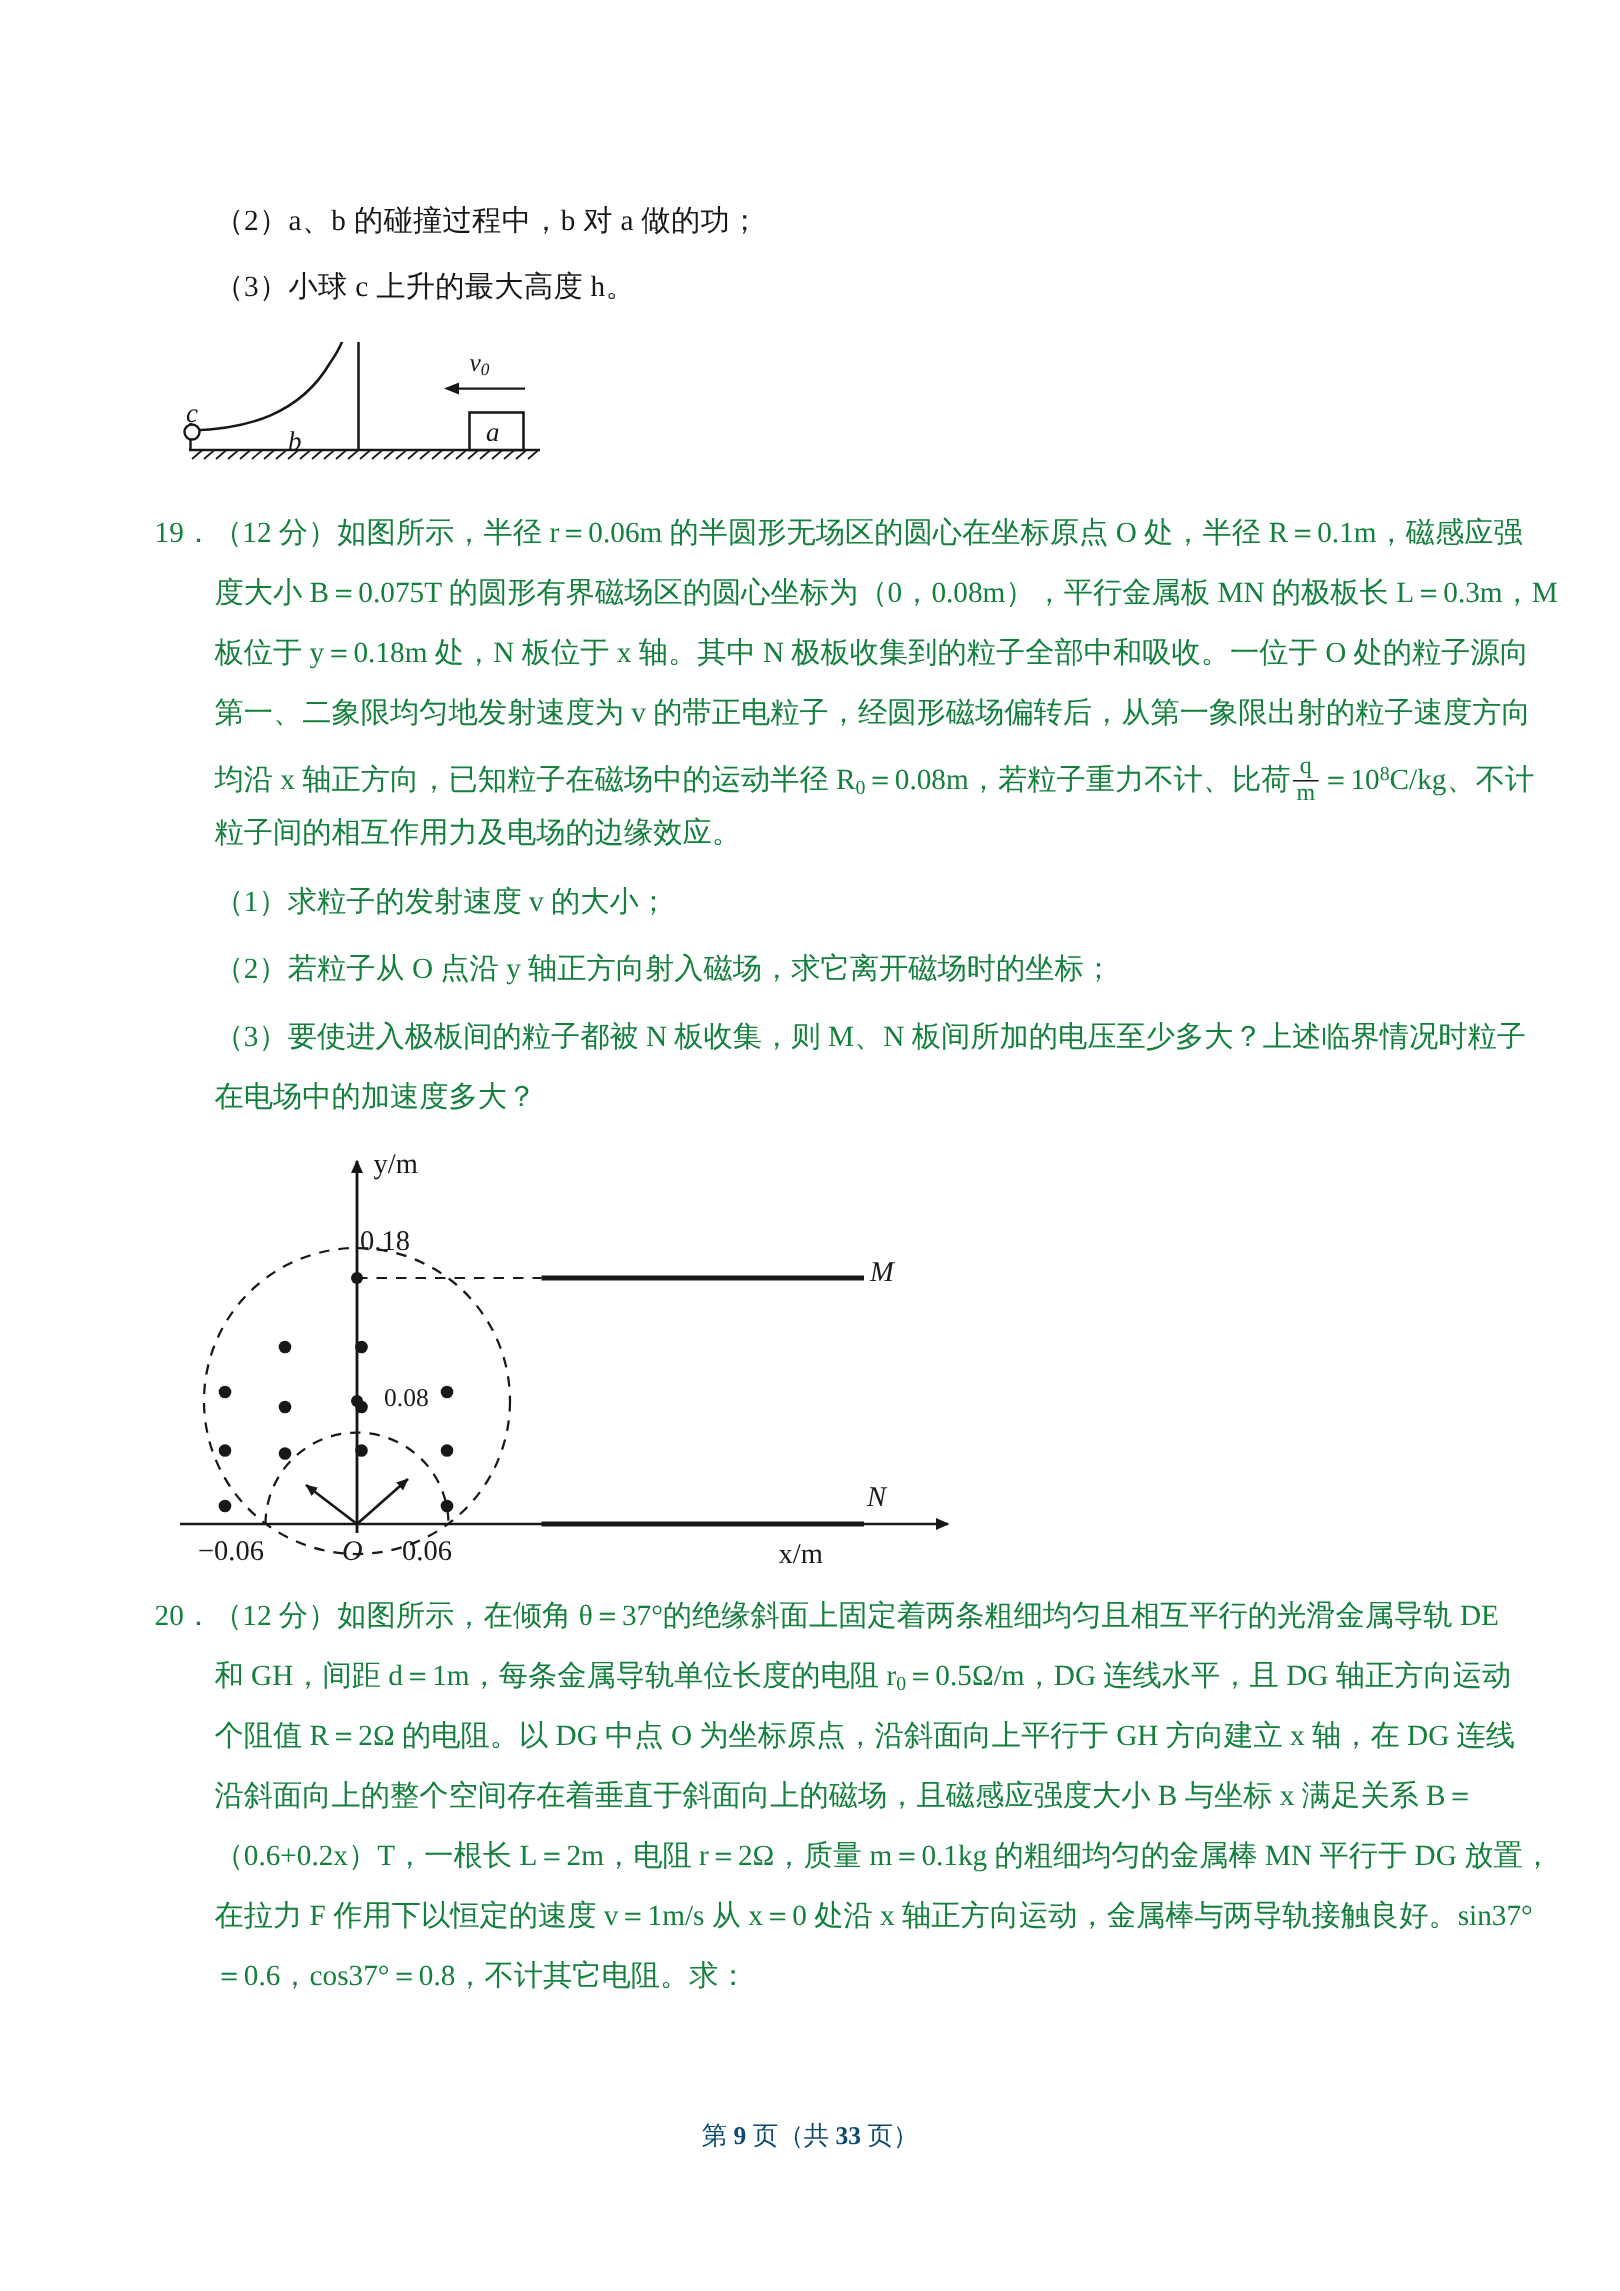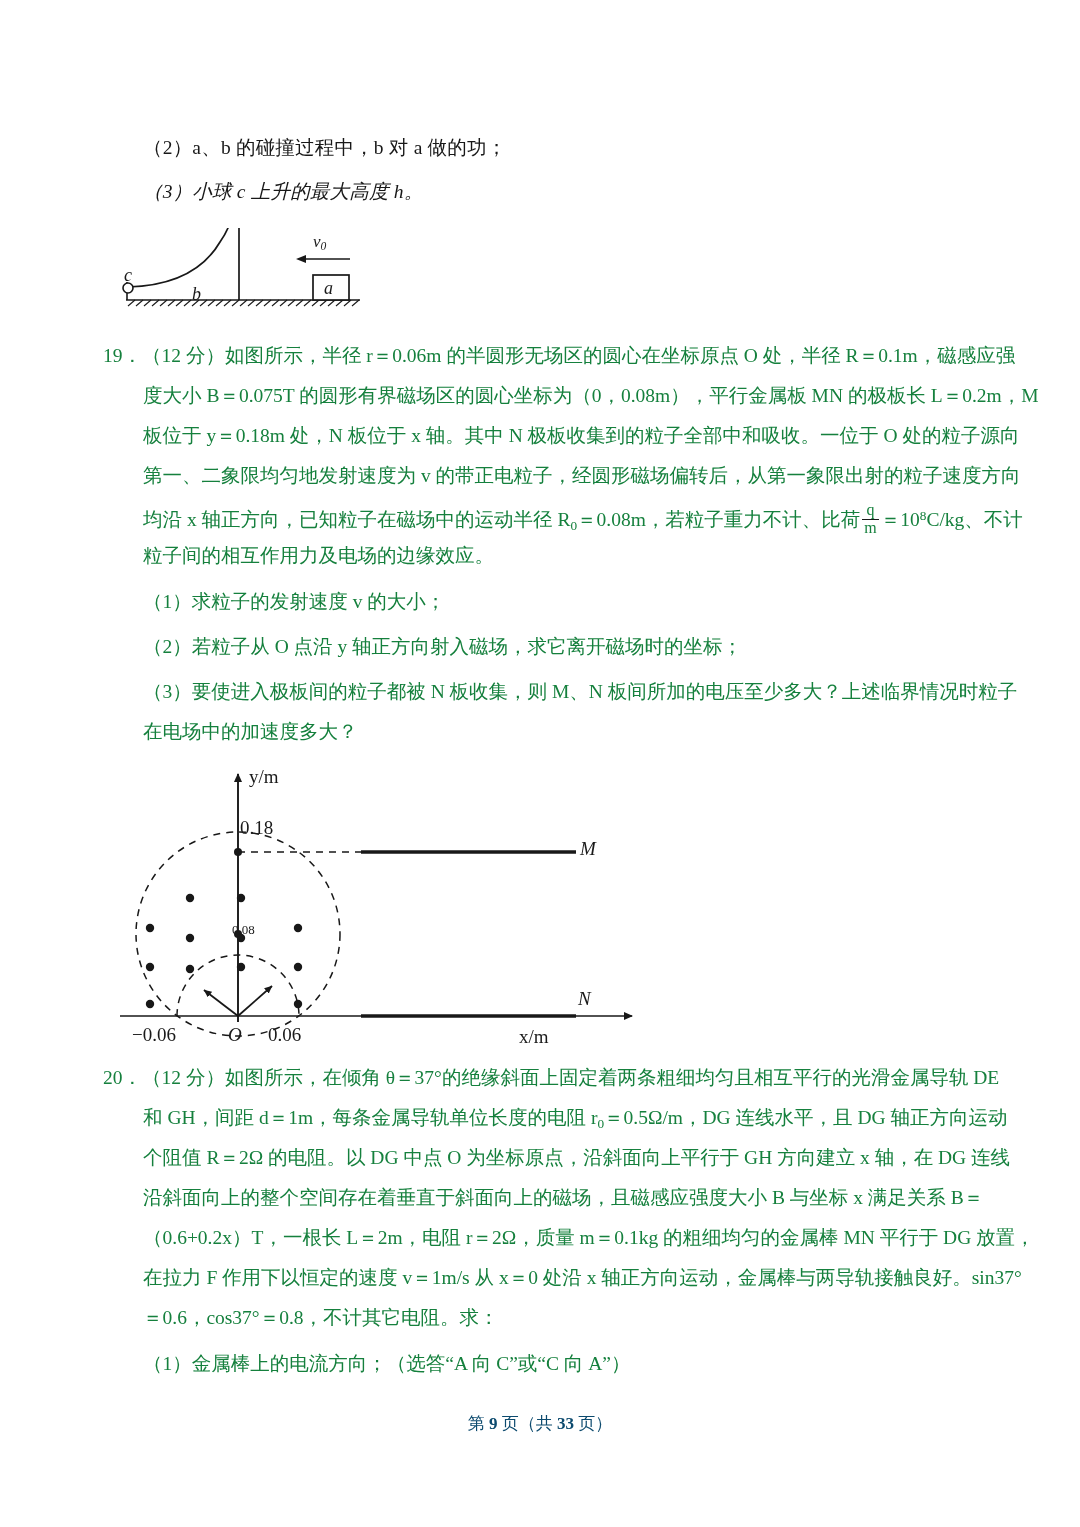--- a/index.html
+++ b/index.html
@@ -93,21 +93,21 @@
   }
   .footer b { font-weight: bold; }
 </style>
 </head>
 <body>
 
 <div class="page">
 
   <div class="para indent-line" style="top:128px;">（2）a、b 的碰撞过程中，b 对 a 做的功；</div>
 
-  <div class="para indent-line" style="top:172px;font-style:italic;">（3）小球 c 上升的最大高度 h。</div>
+  <div class="para indent-line" style="top:172px;">（3）小球 c 上升的最大高度 h。</div>
 
   <div class="fig1">
     <svg width="290" height="110" viewBox="0 0 290 110">
 
       <line x1="16" y1="72" x2="250" y2="72" stroke="#181818" stroke-width="1.6"></line>
       <g stroke="#181818" stroke-width="1.1">
         <line x1="18" y1="78" x2="25" y2="72"></line>
         <line x1="26" y1="78" x2="33" y2="72"></line>
         <line x1="34" y1="78" x2="41" y2="72"></line>
         <line x1="42" y1="78" x2="49" y2="72"></line>
@@ -152,21 +152,21 @@
       <polygon points="186,31 196,27 196,35" fill="#181818"></polygon>
     </svg>
     <div style="position:absolute;left:14px;top:37px;font-style:italic;font-size:18px;">c</div>
     <div style="position:absolute;left:82px;top:56px;font-style:italic;font-size:18px;">b</div>
     <div style="position:absolute;left:214px;top:50px;font-style:italic;font-size:18px;">a</div>
     <div style="position:absolute;left:203px;top:4px;font-style:italic;font-size:17px;"><span>v</span><sub class="s">0</sub></div>
   </div>
 
   <div class="qbody" style="top:336px;">
     <div class="qline">19．（12 分）如图所示，半径 r＝0.06m 的半圆形无场区的圆心在坐标原点 O 处，半径 R＝0.1m，磁感应强</div>
-    <div class="qline ind">度大小 B＝0.075T 的圆形有界磁场区的圆心坐标为（0，0.08m），平行金属板 MN 的极板长 L＝0.2m，M</div>
+    <div class="qline ind">度大小 B＝0.075T 的圆形有界磁场区的圆心坐标为（0，0.08m），平行金属板 MN 的极板长 L＝0.3m，M</div>
     <div class="qline ind">板位于 y＝0.18m 处，N 板位于 x 轴。其中 N 极板收集到的粒子全部中和吸收。一位于 O 处的粒子源向</div>
     <div class="qline ind">第一、二象限均匀地发射速度为 v 的带正电粒子，经圆形磁场偏转后，从第一象限出射的粒子速度方向</div>
     <div class="qline ind"><span>均沿 x 轴正方向，已知粒子在磁场中的运动半径 R</span><sub class="s">0</sub><span>＝0.08m，若粒子重力不计、比荷</span><span class="frac"><span class="num">q</span><span class="den">m</span></span><span>＝10</span><sup class="s">8</sup><span>C/kg、不计</span></div>
     <div class="qline ind">粒子间的相互作用力及电场的边缘效应。</div>
     <div class="qline ind" style="margin-top:6px;">（1）求粒子的发射速度 v 的大小；</div>
     <div class="qline ind" style="margin-top:5px;">（2）若粒子从 O 点沿 y 轴正方向射入磁场，求它离开磁场时的坐标；</div>
     <div class="qline ind" style="margin-top:5px;">（3）要使进入极板间的粒子都被 N 板收集，则 M、N 板间所加的电压至少多大？上述临界情况时粒子</div>
     <div class="qline ind">在电场中的加速度多大？</div>
   </div>
 
@@ -214,36 +214,35 @@
       </g>
 
       <line x1="130" y1="254" x2="96" y2="228" stroke="#181818" stroke-width="1.8" marker-end="url(#ahs)"></line>
       <line x1="130" y1="254" x2="164" y2="224" stroke="#181818" stroke-width="1.8" marker-end="url(#ahs)"></line>
     </svg>
 
     
     <div style="position:absolute;left:141px;top:4px;font-size:19px;">y/m</div>
     <div style="position:absolute;left:411px;top:264px;font-size:19px;">x/m</div>
     <div style="position:absolute;left:132px;top:55px;font-size:19px;">0.18</div>
-    <div style="position:absolute;left:124px;top:160px;font-size:13px;">0.08</div>
+    <div style="position:absolute;left:148px;top:160px;font-size:17px;">0.08</div>
     <div style="position:absolute;left:24px;top:262px;font-size:19px;">−0.06</div>
     <div style="position:absolute;left:160px;top:262px;font-size:19px;">0.06</div>
     <div style="position:absolute;left:120px;top:262px;font-size:19px;font-style:italic;">O</div>
     <div style="position:absolute;left:472px;top:76px;font-size:19px;font-style:italic;">M</div>
     <div style="position:absolute;left:470px;top:226px;font-size:19px;font-style:italic;">N</div>
   </div>
 
   <div class="qbody" style="top:1058px;">
     <div class="qline">20．（12 分）如图所示，在倾角 θ＝37°的绝缘斜面上固定着两条粗细均匀且相互平行的光滑金属导轨 DE</div>
     <div class="qline ind"><span>和 GH，间距 d＝1m，每条金属导轨单位长度的电阻 r</span><sub class="s">0</sub><span>＝0.5Ω/m，DG 连线水平，且 DG 轴正方向运动</span></div>
     <div class="qline ind">个阻值 R＝2Ω 的电阻。以 DG 中点 O 为坐标原点，沿斜面向上平行于 GH 方向建立 x 轴，在 DG 连线</div>
     <div class="qline ind">沿斜面向上的整个空间存在着垂直于斜面向上的磁场，且磁感应强度大小 B 与坐标 x 满足关系 B＝</div>
     <div class="qline ind">（0.6+0.2x）T，一根长 L＝2m，电阻 r＝2Ω，质量 m＝0.1kg 的粗细均匀的金属棒 MN 平行于 DG 放置，</div>
     <div class="qline ind">在拉力 F 作用下以恒定的速度 v＝1m/s 从 x＝0 处沿 x 轴正方向运动，金属棒与两导轨接触良好。sin37°</div>
     <div class="qline ind">＝0.6，cos37°＝0.8，不计其它电阻。求：</div>
-    <div class="qline ind" style="margin-top:6px;">（1）金属棒上的电流方向；（选答“A 向 C”或“C 向 A”）</div>
   </div>
 
   <div class="footer">
     <span>第 </span><b>9</b><span> 页（共 </span><b>33</b><span> 页）</span>
   </div>
 
 </div>
 
 </body></html>

